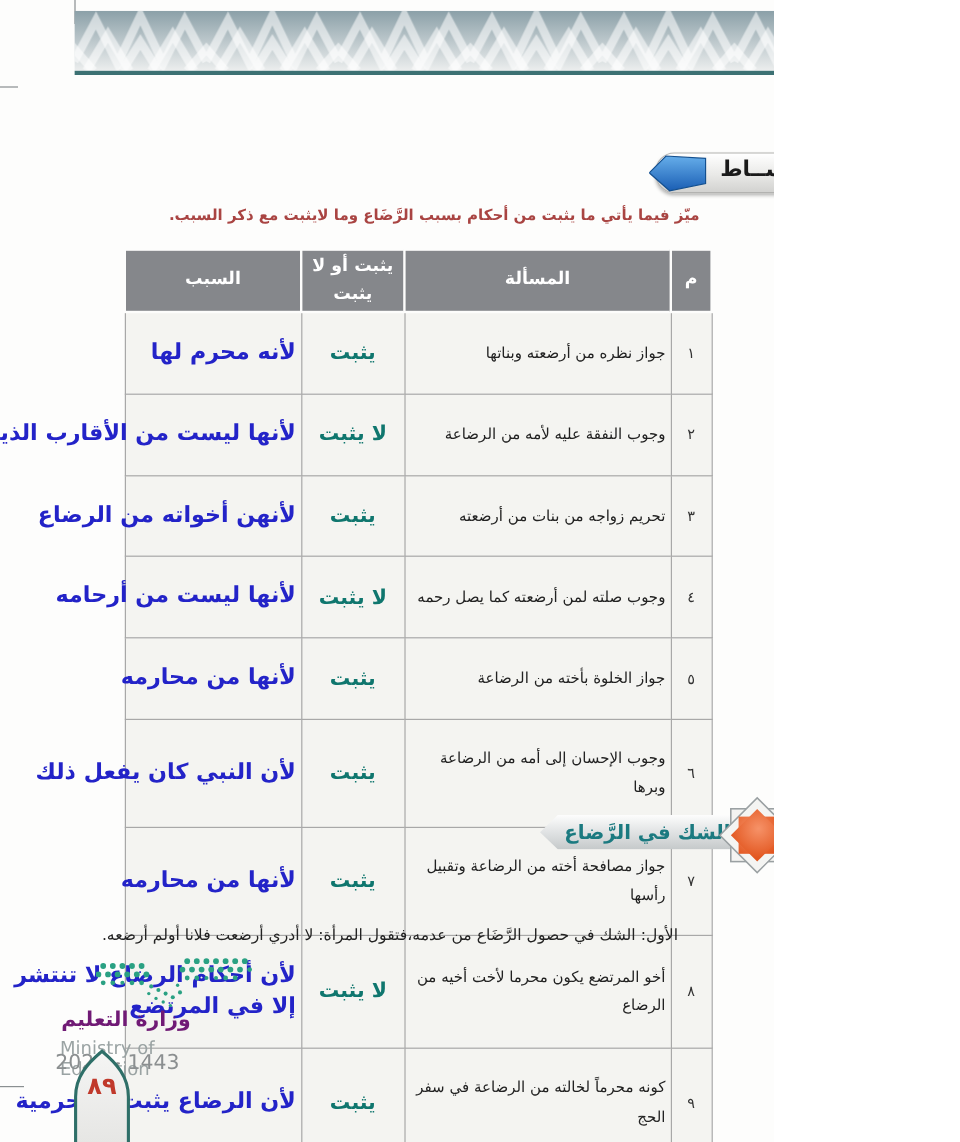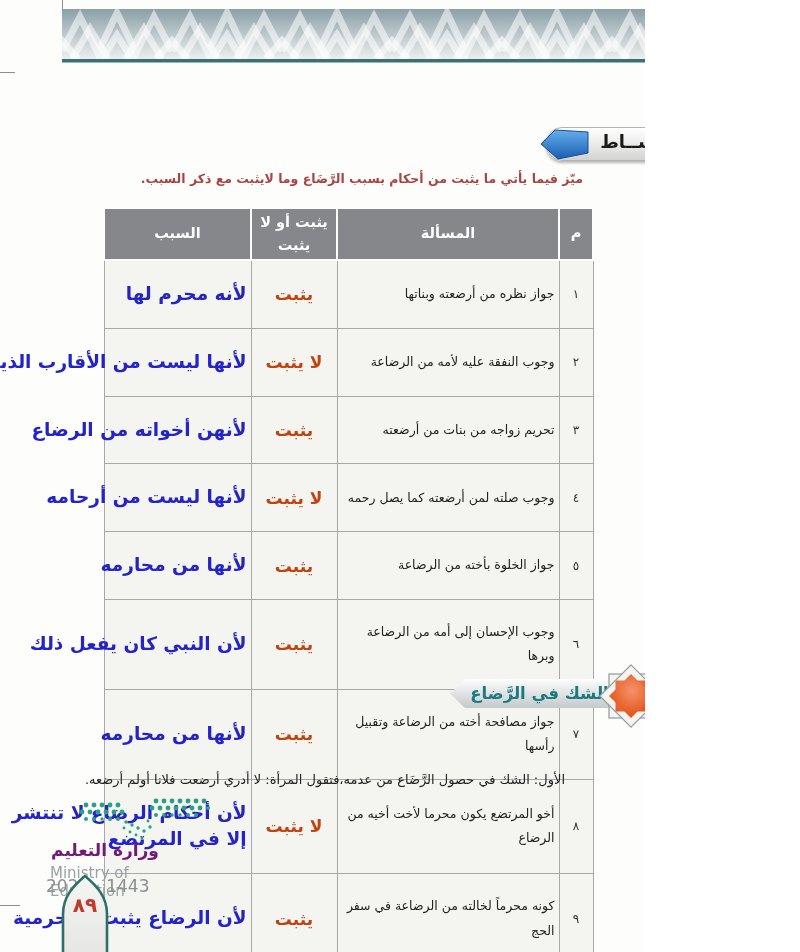--- a/index.html
+++ b/index.html
@@ -40,21 +40,21 @@
   }
   table.rulings th{
     background:#85878b;color:#ffffff;font-size:14.5px;font-weight:bold;
     border:2.5px solid #fdfdfc;height:50px;padding:0 2px;line-height:1.6;
   }
   table.rulings td{
     border:1px solid #a8a8a8;background:#f4f4f1;vertical-align:middle;padding:20px 4px;
   }
   td.num{font-size:12px;text-align:center;color:#333;}
   td.issue{font-size:12.5px;text-align:right;padding:3px 9px;color:#222;line-height:1.95;}
-  td.ruling{font-size:17px;font-weight:bold;color:#c2410c;text-align:center;}
+  td.ruling{font-size:17px;font-weight:bold;color:#0f766e;text-align:center;}
   td.reason{
     font-size:18.5px;font-weight:bold;color:#2323c8;text-align:right;
     white-space:pre;overflow:visible;line-height:1.45;padding:2px 6px 2px 0;
   }
   tbody tr:nth-child(1){height:36px}
   tbody tr:nth-child(2){height:33px}
   tbody tr:nth-child(3){height:33px}
   tbody tr:nth-child(4){height:33px}
   tbody tr:nth-child(5){height:32px}
   tbody tr:nth-child(6){height:54px}

